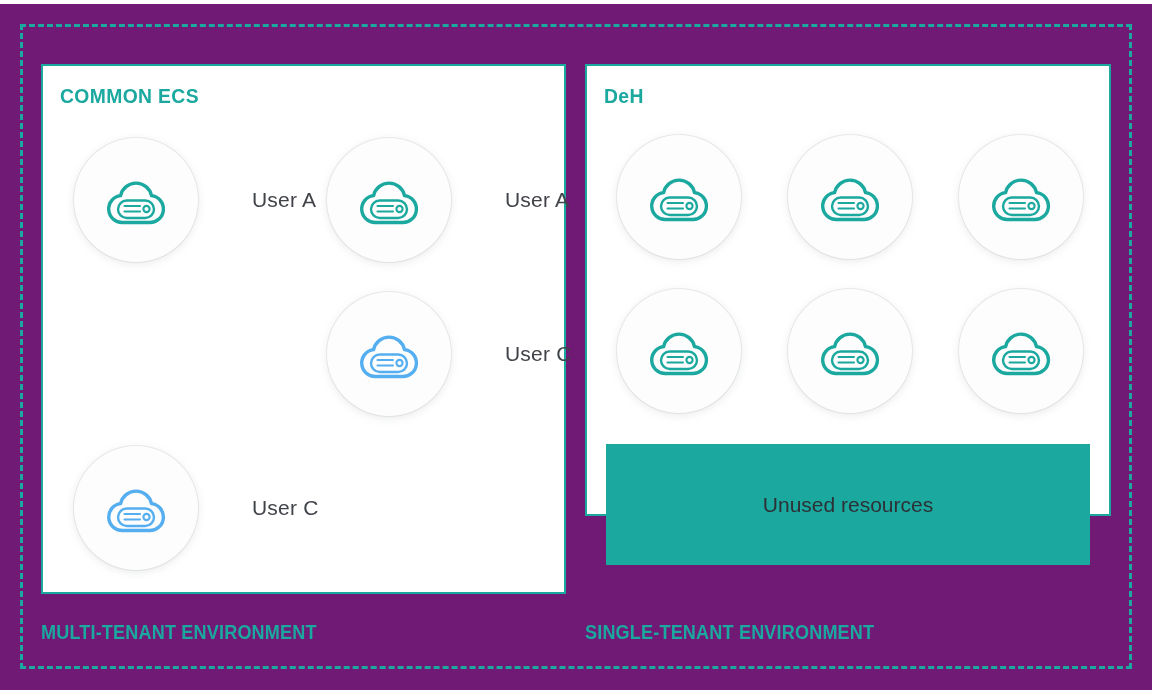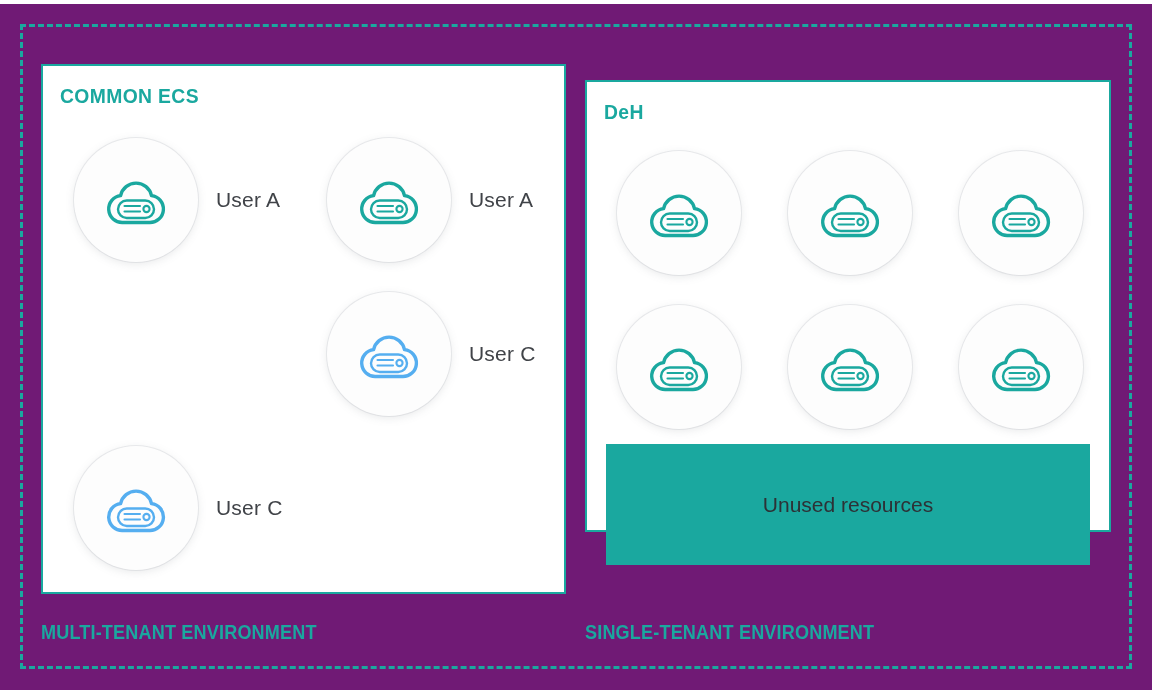--- a/index.html
+++ b/index.html
@@ -46,21 +46,20 @@
     left: 41px;
     top: 60px;
     width: 525px;
     height: 530px;
   }
   .panel.right {
     left: 585px;
     top: 60px;
     width: 526px;
     height: 452px;
-    margin-top: 16px;
   }
 
   .panel-title {
     position: absolute;
     top: 18px;
     left: 17px;
     color: #1aa89f;
     font-weight: 700;
     font-size: 21px;
     letter-spacing: 0.4px;
@@ -68,20 +67,21 @@
     transform: scaleX(0.92);
     transform-origin: left center;
     white-space: nowrap;
   }
 
   
   .node {
     position: absolute;
     display: flex;
     align-items: center;
+    gap: 36px;
   }
   .avatar {
     width: 124px;
     height: 124px;
     border-radius: 50%;
     background: #fdfdfd;
     box-shadow: 0 2px 9px rgba(120,125,130,0.17),
                 0 0 0 1px rgba(235,236,238,0.9);
     display: flex;
     align-items: center;

